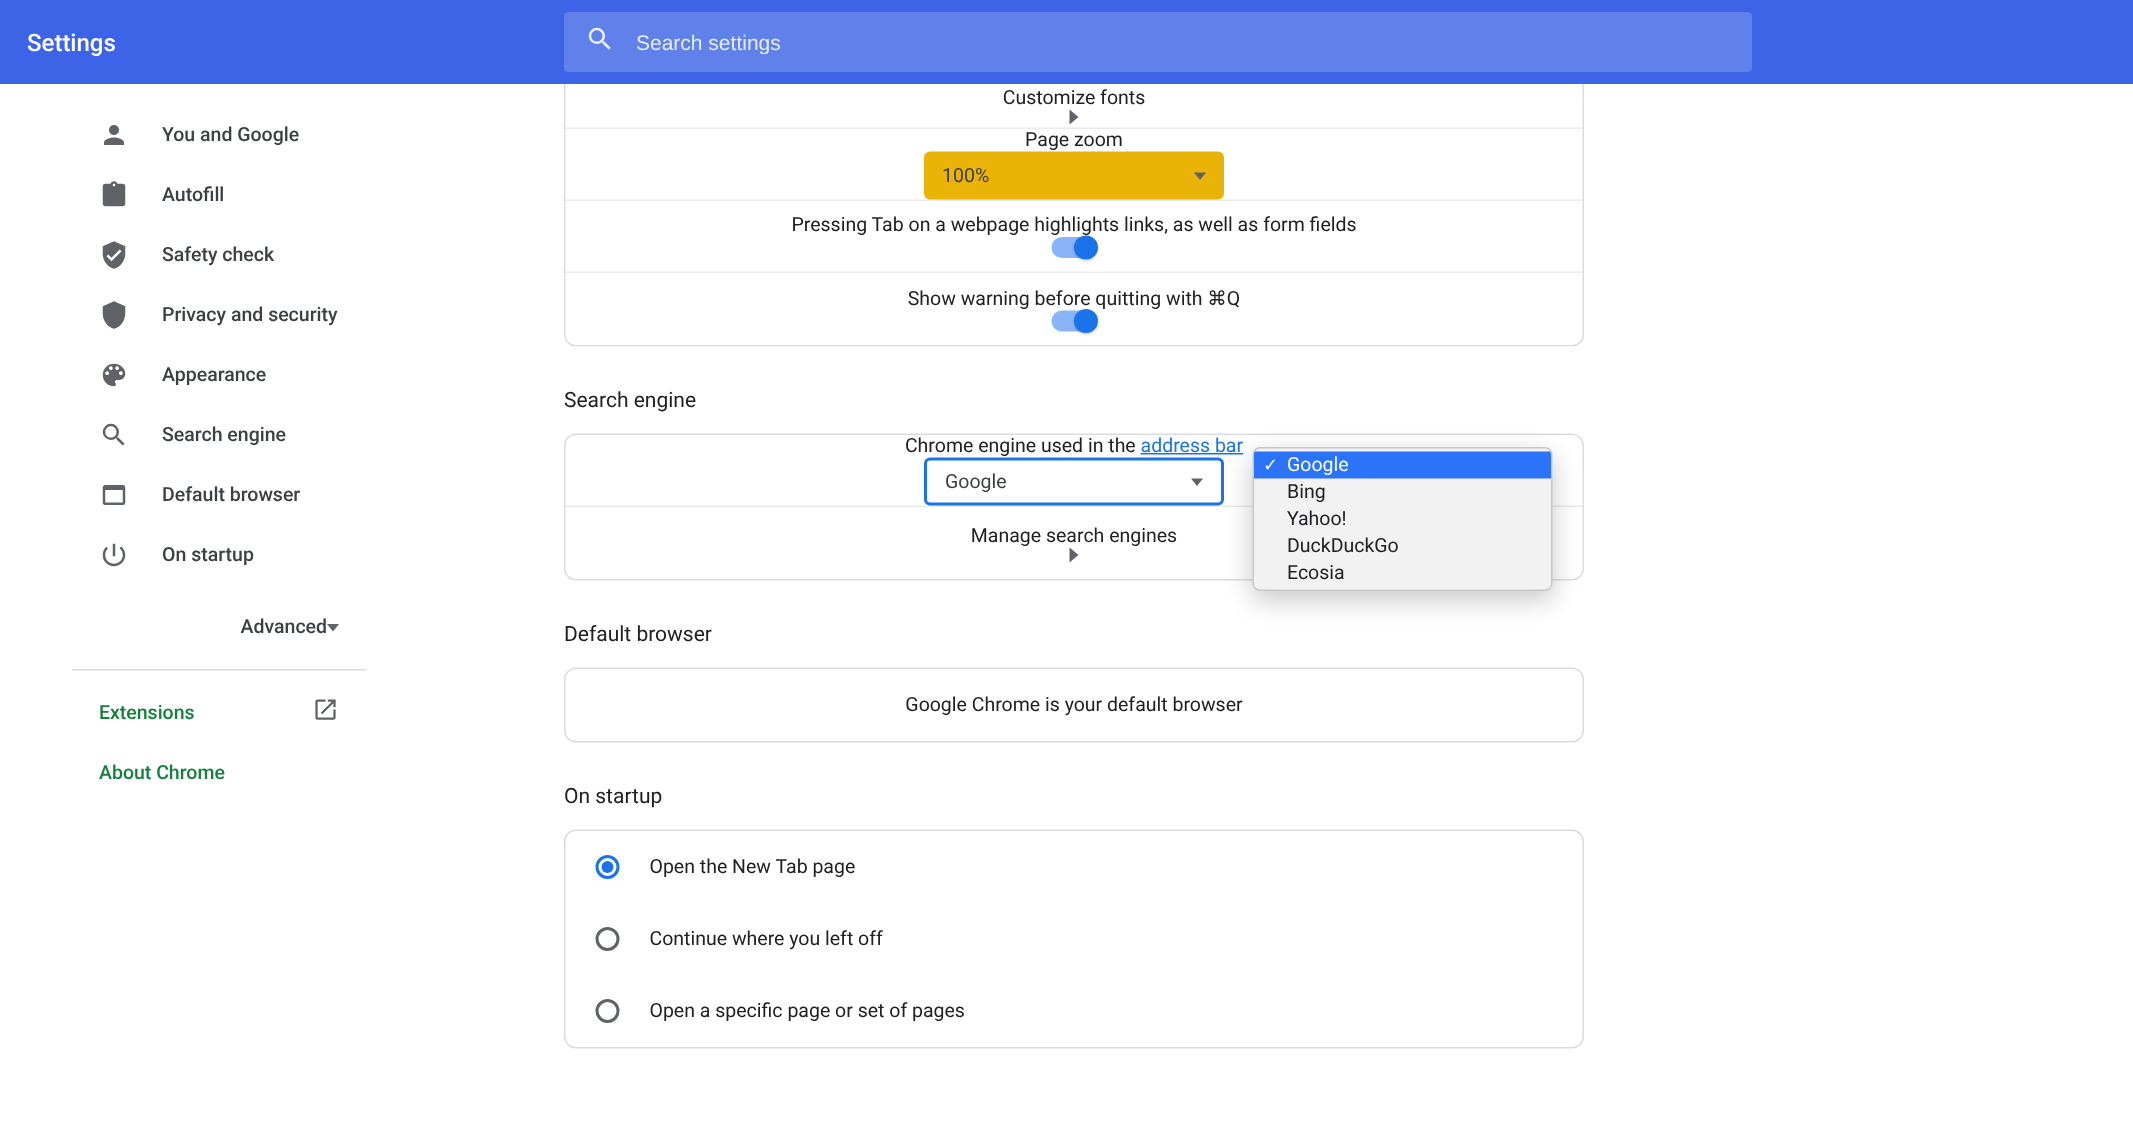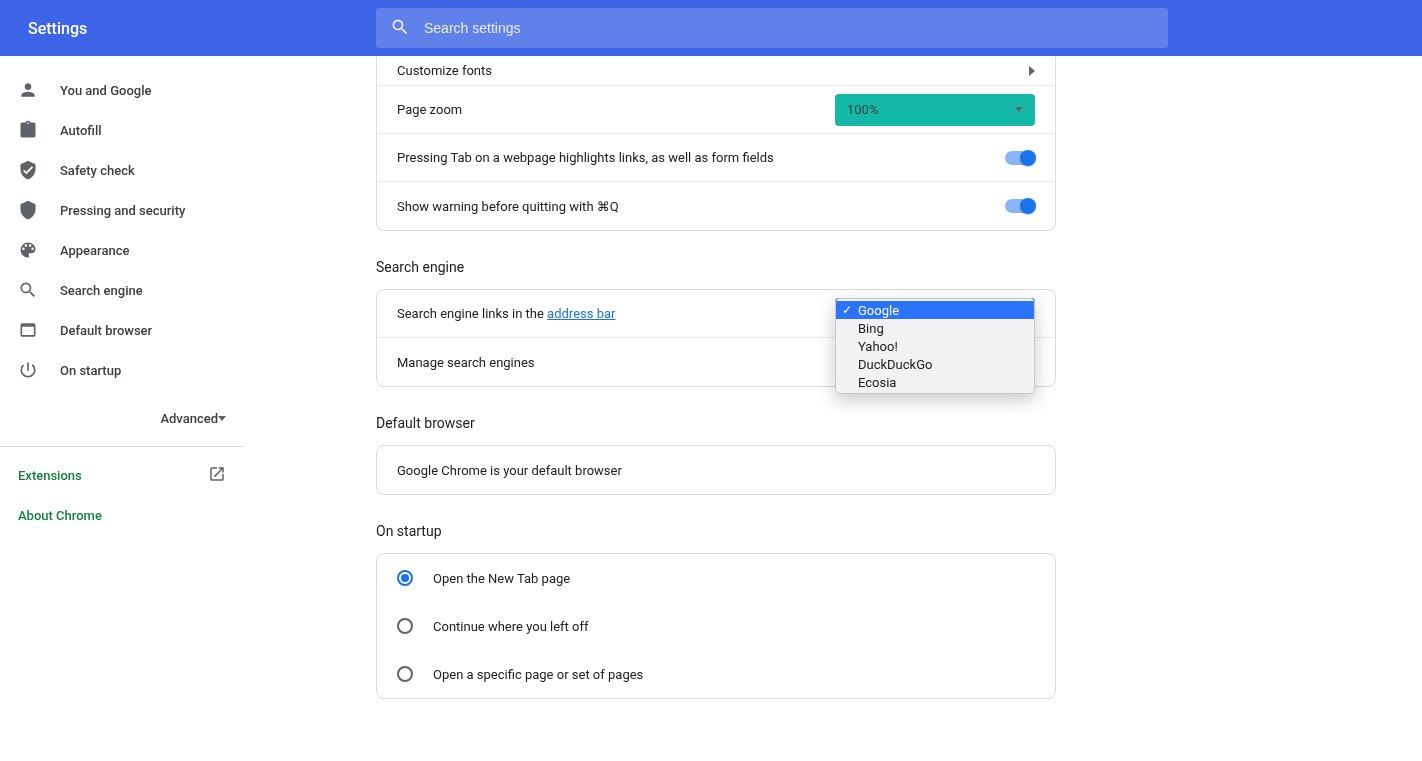--- a/index.html
+++ b/index.html
@@ -10,21 +10,21 @@
     font-size: 13px;
     width: 1422px;
     height: 761px;
     overflow: hidden;
   }
   .header {
     height: 56px;
     background: #3d64e6;
     display: flex;
     align-items: center;
-    padding: 0 28px;
+    padding: 0 18px;
     position: relative;
   }
   .header-title {
     color: #fff;
     font-size: 16px;
     font-weight: 500;
   }
   .search-container {
     position: absolute;
     left: 376px;
@@ -46,20 +46,21 @@
     margin-left: 14px;
     flex: 1;
   }
   .search-input::placeholder { color: rgba(255,255,255,0.85); }
 
   .content { display: flex; height: calc(761px - 56px); }
 
   .sidebar {
     width: 244px;
     padding-top: 14px;
+    padding-left: 48px;
   }
   .sidebar-item {
     height: 40px;
     display: flex;
     align-items: center;
     padding: 0 18px;
     cursor: pointer;
     color: #3c4043;
     font-size: 13px;
     font-weight: 500;
@@ -120,32 +121,33 @@
     border-radius: 8px;
     background: #fff;
   }
   .card-first { border-top-left-radius: 0; border-top-right-radius: 0; border-top: none; }
 
   .row {
     min-height: 48px;
     padding: 0 20px;
     display: flex;
     align-items: center;
-    justify-content: space-between;
+    justify-content: center;
     border-bottom: 1px solid #e8eaed;
     position: relative;
+    flex-direction: column;
   }
   .row:last-child { border-bottom: none; }
   .row-label { font-size: 13px; color: #202124; }
   .link { color: #1a73e8; text-decoration: underline; }
 
   .select-box {
     width: 200px;
     height: 32px;
-    background: #14b8a6;
+    background: #eab308;
     border-radius: 4px;
     display: flex;
     align-items: center;
     justify-content: space-between;
     padding: 0 12px;
     font-size: 13px;
     color: #3c4043;
     cursor: pointer;
   }
   .select-box.focused {
@@ -291,21 +293,21 @@
           </svg>
         </span>
       <span>Safety check</span>
     </div>
     <div class="sidebar-item">
       <span class="icon">
           <svg viewBox="0 0 24 24">
             <path d="M12 1L3 5v6c0 5.55 3.84 10.74 9 12 5.16-1.26 9-6.45 9-12V5l-9-4z"></path>
           </svg>
         </span>
-      <span>Pressing and security</span>
+      <span>Privacy and security</span>
     </div>
     <div class="sidebar-item">
       <span class="icon">
           <svg viewBox="0 0 24 24">
             <path d="M12 3a9 9 0 000 18c.83 0 1.5-.67 1.5-1.5 0-.39-.15-.74-.39-1.01-.23-.26-.38-.61-.38-.99 0-.83.67-1.5 1.5-1.5H16c2.76 0 5-2.24 5-5 0-4.42-4.03-8-9-8zM6.5 12c-.83 0-1.5-.67-1.5-1.5S5.67 9 6.5 9 8 9.67 8 10.5 7.33 12 6.5 12zm3-4C8.67 8 8 7.33 8 6.5S8.67 5 9.5 5s1.5.67 1.5 1.5S10.33 8 9.5 8zm5 0c-.83 0-1.5-.67-1.5-1.5S13.67 5 14.5 5s1.5.67 1.5 1.5S15.33 8 14.5 8zm3 4c-.83 0-1.5-.67-1.5-1.5S16.67 9 17.5 9s1.5.67 1.5 1.5-.67 1.5-1.5 1.5z"></path>
           </svg>
         </span>
       <span>Appearance</span>
     </div>
     <div class="sidebar-item">
@@ -371,21 +373,21 @@
         <div class="row">
           <span class="row-label">Show warning before quitting with ⌘Q</span>
           <div class="toggle"></div>
         </div>
       </div>
 
       <div class="section-title">Search engine</div>
       <div class="card">
         <div class="row" style="position:relative;">
           <span class="row-label">
-            <span>Search engine links in the </span><span class="link">address bar</span>
+            <span>Chrome engine used in the </span><span class="link">address bar</span>
           </span>
           <div class="select-box focused">
             <span>Google</span>
             <span class="caret-down"></span>
           </div>
           <div class="dropdown-menu">
             <div class="dropdown-item selected">Google</div>
             <div class="dropdown-item">Bing</div>
             <div class="dropdown-item">Yahoo!</div>
             <div class="dropdown-item">DuckDuckGo</div>

